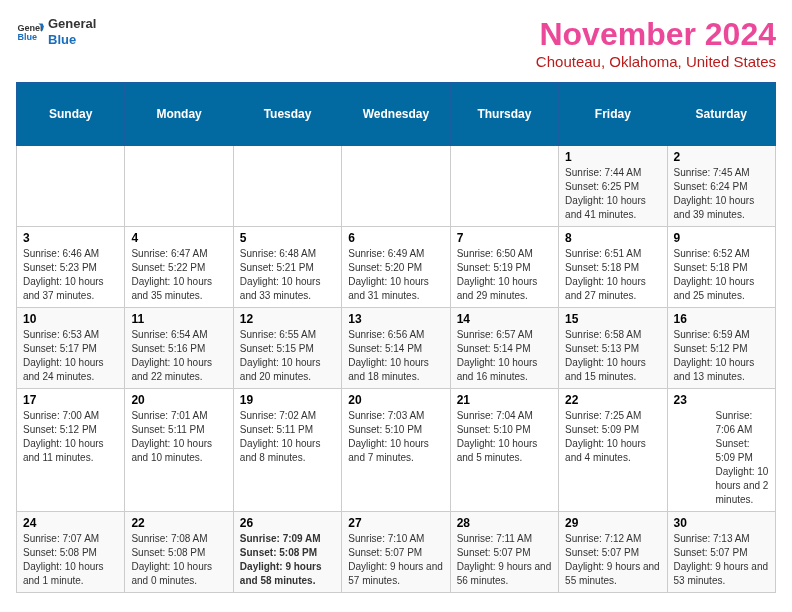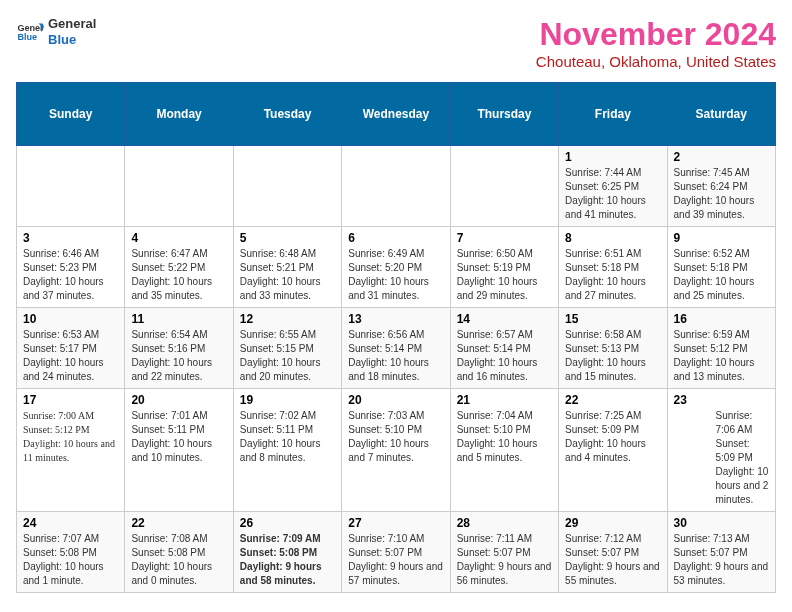--- a/index.html
+++ b/index.html
@@ -220,21 +220,21 @@
         <td>
           <div class="day-number">16</div>
           <div class="day-info" style="white-space: pre-line;">Sunrise: 6:59 AM
 Sunset: 5:12 PM
 Daylight: 10 hours and 13 minutes.</div>
         </td>
       </tr>
       <tr>
         <td>
           <div class="day-number">17</div>
-          <div class="day-info" style="white-space: pre-line; font-family: Liberation Serif, serif;">Sunrise: 7:00 AM
+          <div class="day-info" style="white-space: pre-line;">Sunrise: 7:00 AM
 Sunset: 5:12 PM
 Daylight: 10 hours and 11 minutes.</div>
         </td>
         <td>
           <div class="day-number">20</div>
           <div class="day-info" style="white-space: pre-line;">Sunrise: 7:01 AM
 Sunset: 5:11 PM
 Daylight: 10 hours and 10 minutes.</div>
         </td>
         <td>

